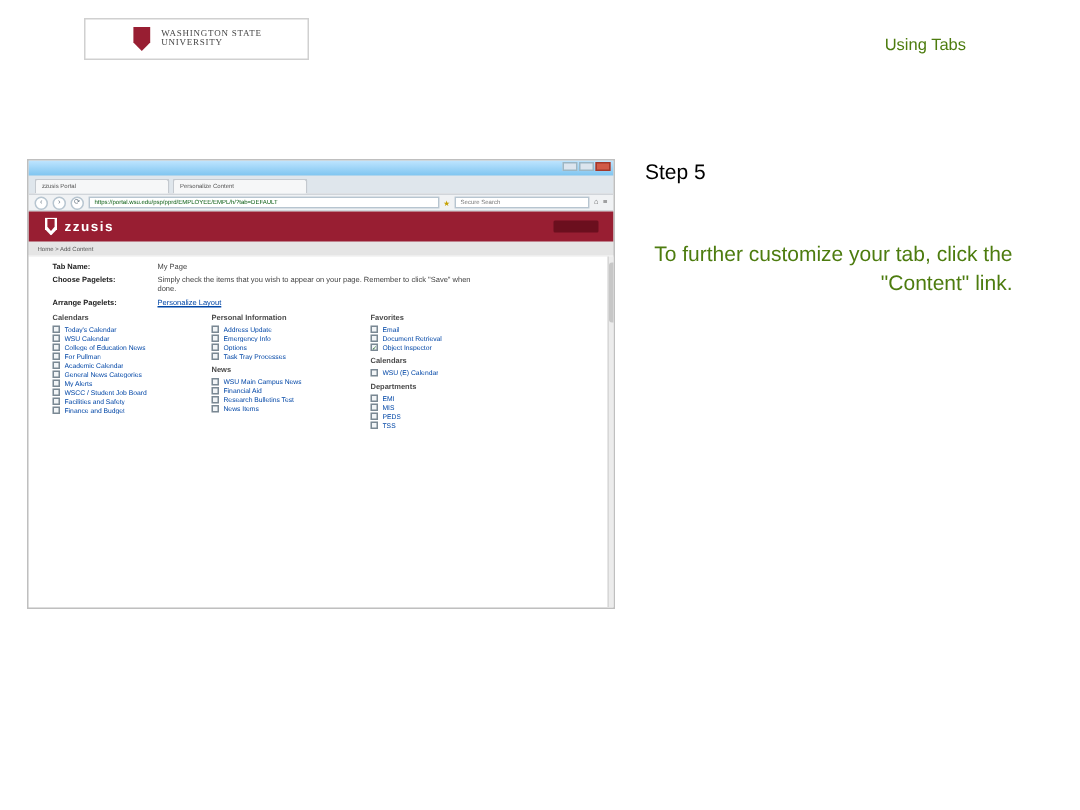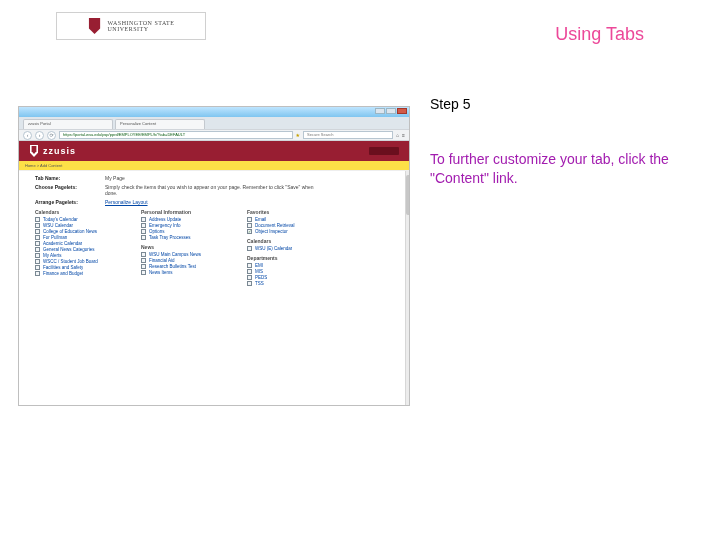--- a/index.html
+++ b/index.html
@@ -46,52 +46,53 @@
     font-family: "Times New Roman", serif;
     font-size: 6px;
     letter-spacing: 0.5px;
     color: #4a4a4a;
     text-transform: uppercase;
   }
   .page-title {
     position: absolute;
     right: 76px;
     top: 24px;
-    font-size: 18px;
+    font-size: 11px;
     font-weight: normal;
-    color: #ec4899;
+    color: #4d7c0f;
   }
 
   
   .instructions {
     position: absolute;
     left: 430px;
-    top: 96px;
+    top: 106px;
     width: 245px;
   }
   .step-head {
     font-size: 14px;
     color: #000;
     margin-bottom: 38px;
   }
   .step-body {
     font-size: 14px;
     line-height: 1.35;
-    color: #a21caf;
+    color: #4d7c0f;
+    text-align: right;
   }
 
   
   .shot {
     position: absolute;
     left: 18px;
     top: 106px;
     width: 392px;
     height: 300px;
     border: 1px solid #bfbfbf;
-    background: #fde047;
+    background: #e5e5e5;
     overflow: hidden;
   }
   
   .titlebar {
     height: 10px;
     background: linear-gradient(to bottom,#bfe5ff 0%, #7fc5f0 100%);
     position: relative;
   }
   .titlebar .win-btns {
     position: absolute; right: 2px; top: 1px; display: flex; gap: 1px;

